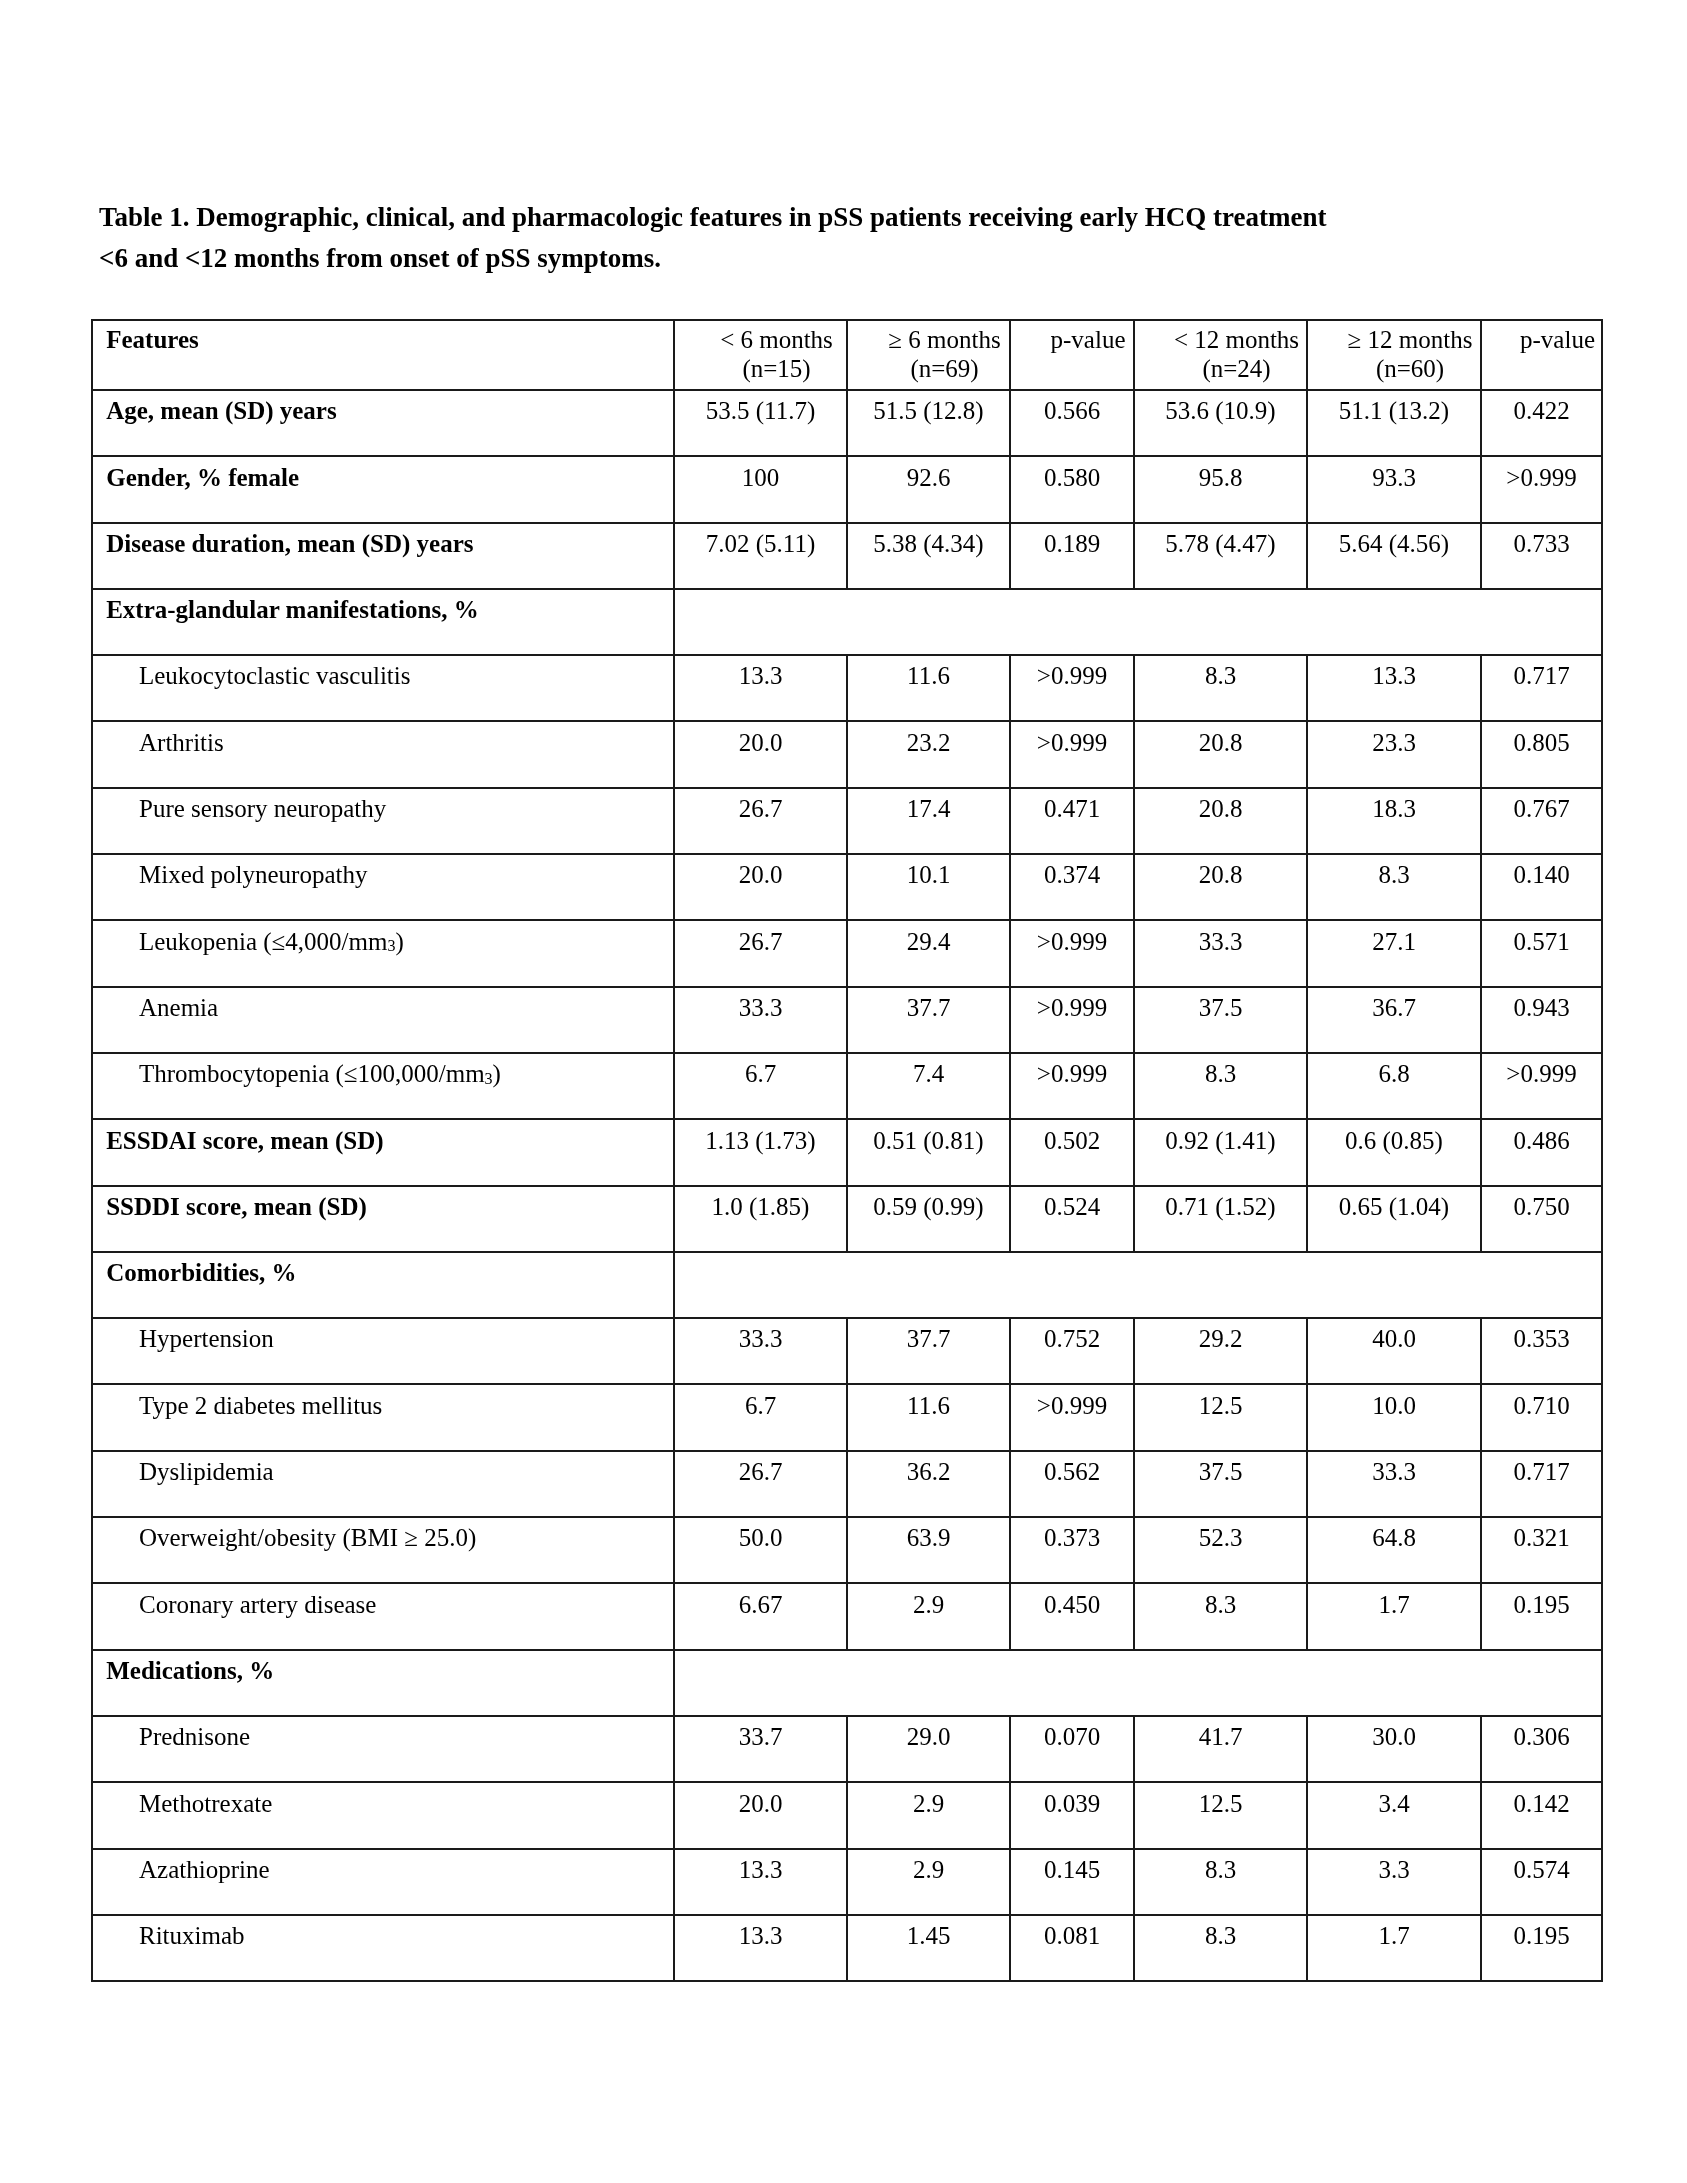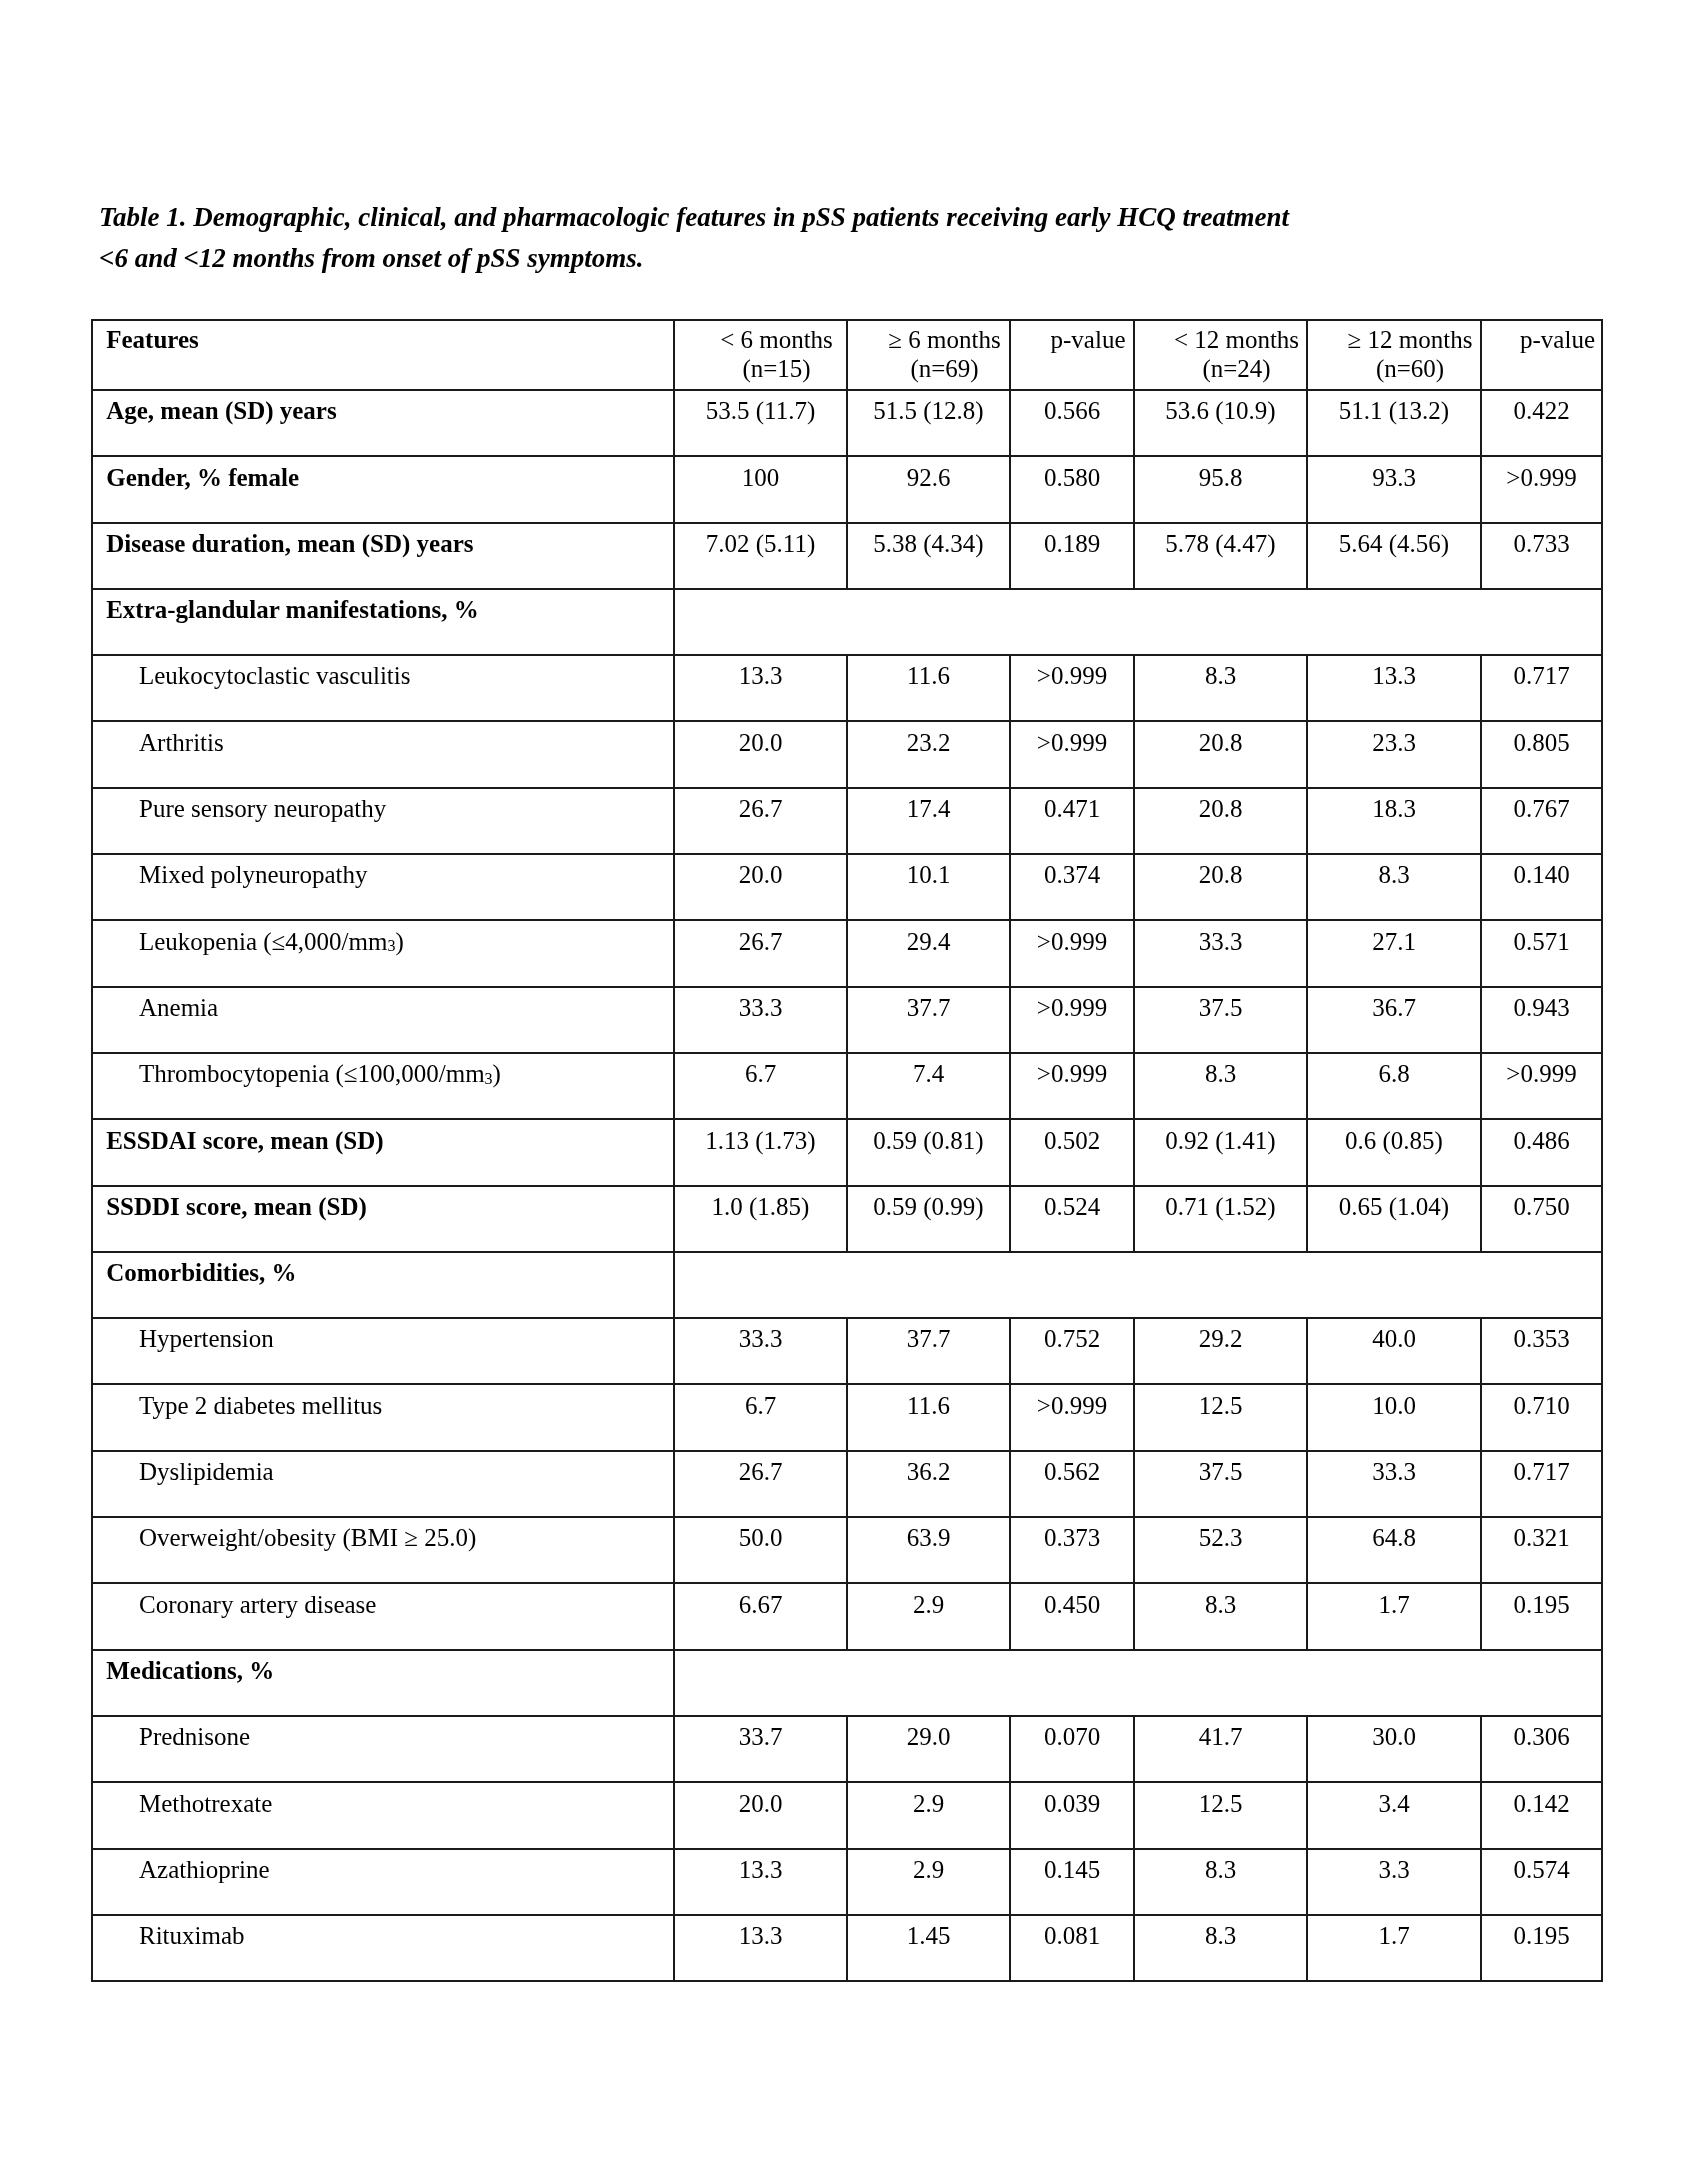--- a/index.html
+++ b/index.html
@@ -1,18 +1,18 @@
 <!DOCTYPE html>
 <html style="font-size:10.6px"><head>
 <meta charset="utf-8">
 <style>
   html, body { margin: 0; padding: 0; background: #ffffff; }
   body { width: 1687px; height: 2183px; position: relative; font-family: "Liberation Serif", "DejaVu Serif", serif; color: #000; }
   .caption { position: absolute; left: 99px; top: 197px; width: 1522px; font-weight: bold; font-size: 27px; line-height: 41px; }
-  .caption div { white-space: nowrap; font-style: italic; }
+  .caption div { white-space: nowrap; }
   table.t { position: absolute; left: 91px; top: 319px; border-collapse: collapse; table-layout: fixed; width: 1509px; }
   table.t td { border: 2px solid #1a1a1a; padding: 0; vertical-align: top; font-size: 25px; line-height: 29px; }
   col.c0 { width: 582px; } col.c1 { width: 173px; } col.c2 { width: 163px; } col.c3 { width: 124px; }
   col.c4 { width: 173px; } col.c5 { width: 174px; } col.c6 { width: 121px; }
   tr.hdr td { height: 64px; padding-top: 4px; }
   tr.r td { height: 59px; padding-top: 5.3px; }
   td.lab { padding-left: 13.2px !important; }
   td.lab.bold { font-weight: bold; }
   td.lab.sub { padding-left: 46px !important; margin-left: 6px; }
   td.num { text-align: center; }
@@ -155,21 +155,21 @@
         <td class="num">6.7</td>
         <td class="num">7.4</td>
         <td class="num">&gt;0.999</td>
         <td class="num">8.3</td>
         <td class="num">6.8</td>
         <td class="num">&gt;0.999</td>
       </tr>
       <tr class="r">
         <td class="lab bold"><span>ESSDAI score, mean (SD)</span></td>
         <td class="num">1.13 (1.73)</td>
-        <td class="num">0.59 (0.81)</td>
+        <td class="num">0.51 (0.81)</td>
         <td class="num">0.502</td>
         <td class="num">0.92 (1.41)</td>
         <td class="num">0.6 (0.85)</td>
         <td class="num">0.486</td>
       </tr>
       <tr class="r">
         <td class="lab bold"><span>SSDDI score, mean (SD)</span></td>
         <td class="num">1.0 (1.85)</td>
         <td class="num">0.59 (0.99)</td>
         <td class="num">0.524</td>

